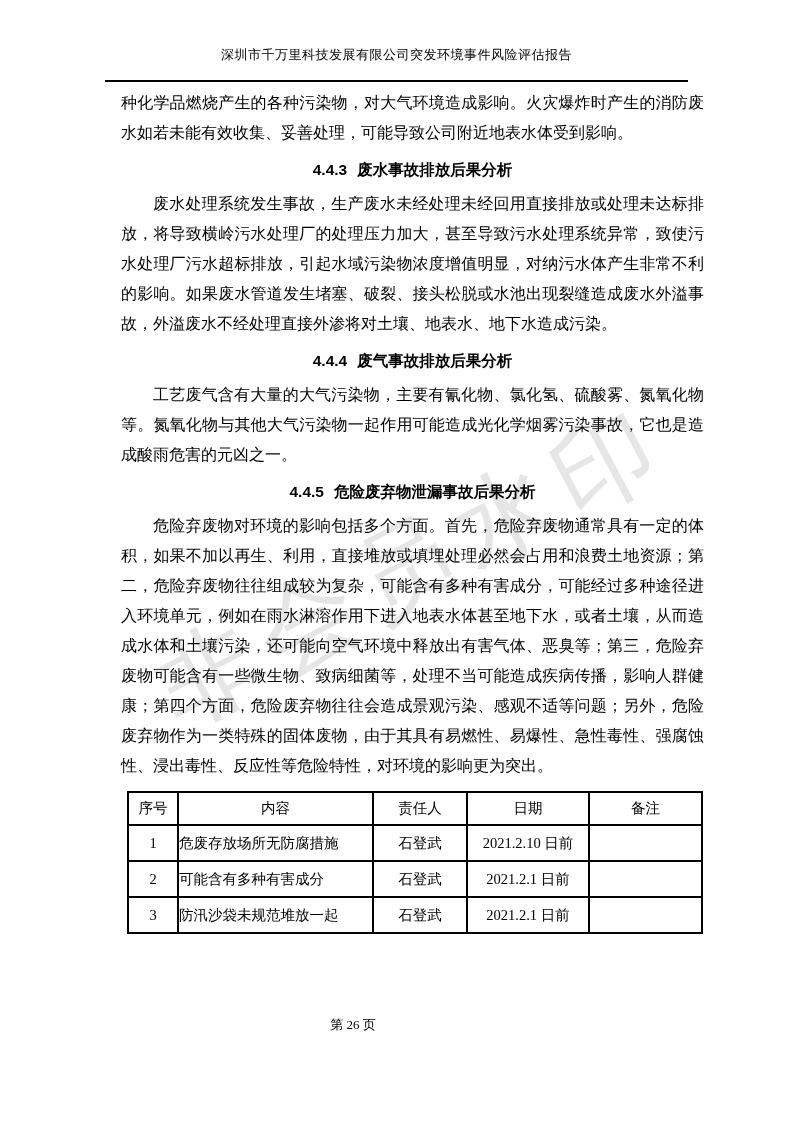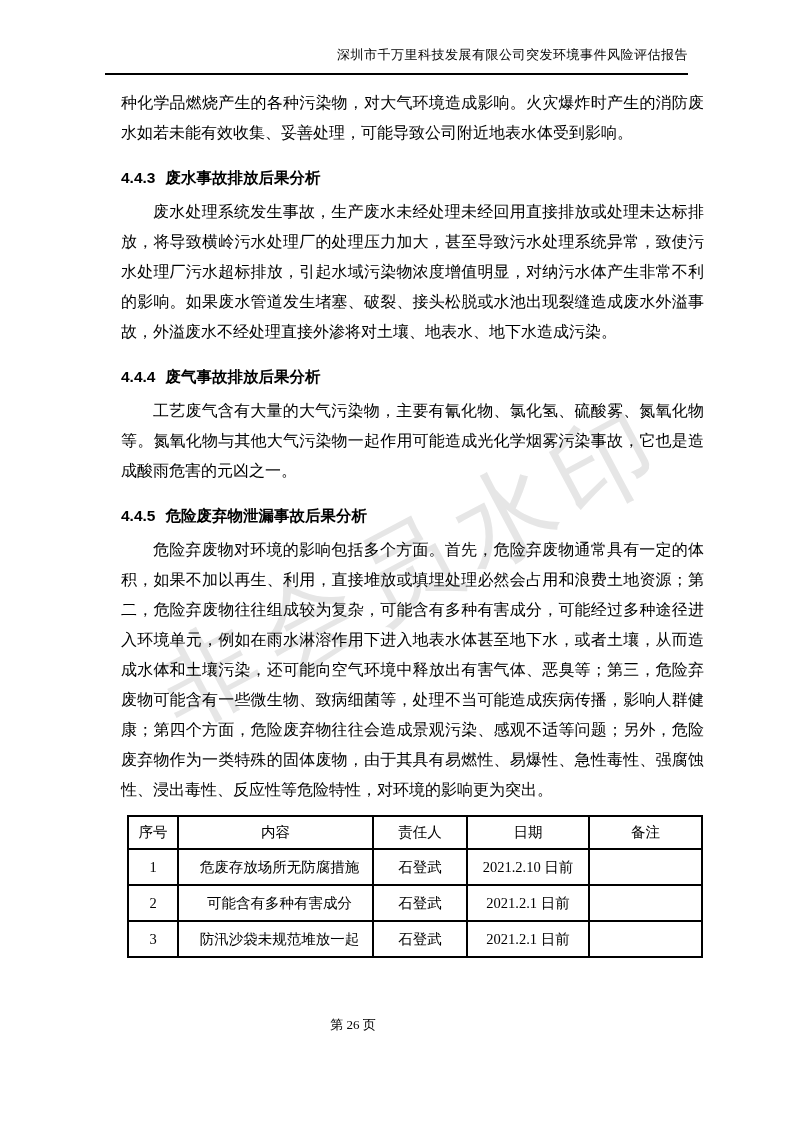--- a/index.html
+++ b/index.html
@@ -24,46 +24,47 @@
     white-space: nowrap;
     z-index: 0;
     font-family: "Liberation Sans", sans-serif;
     user-select: none;
   }
   .content-layer { position: relative; z-index: 1; }
   
   .doc-header {
     position: absolute;
     top: 46px; left: 105px; width: 583px;
-    text-align: right;
+    text-align: center;
     font-size: 13px;
     line-height: 18px;
     letter-spacing: 0.5px;
-    padding-bottom: 9px;
+    padding-bottom: 16px;
     border-bottom: 2px solid #000000;
   }
   
   .doc-body {
     position: absolute;
     top: 88px; left: 121px; width: 583px;
   }
   .doc-body p {
     margin: 0;
     font-size: 16px;
     line-height: 30px;
     text-align: justify;
     word-break: break-all;
   }
   .doc-body p.indent { text-indent: 2em; }
   .sec-heading {
-    margin: 16px 0 5px 0;
+    margin: 8px 0 5px 0;
     font-size: 15.5px;
     line-height: 28px;
     font-weight: bold;
     font-family: "Liberation Sans", sans-serif;
+    text-align: center;
   }
   .sec-heading .sec-num { margin-right: 10px; }
   .chapter-heading {
     margin: 18px 0 10px 0;
     font-size: 19.5px;
     line-height: 32px;
     font-weight: bold;
   }
   .chapter-heading .ch-num { margin-right: 12px; }
   
@@ -79,21 +80,21 @@
     font-weight: normal;
     font-size: 14.5px;
     text-align: center;
     vertical-align: middle;
     padding: 0;
     overflow: hidden;
     white-space: nowrap;
   }
   .plan-table th { height: 31px; }
   .plan-table td { height: 34px; }
-  .plan-table td.cell-content { text-align: center; padding-left: 8px; }
+  .plan-table td.cell-content { text-align: left; padding-left: 0; }
   
   .doc-footer {
     position: absolute;
     top: 1016px; left: 0; width: 706px;
     text-align: center;
     font-size: 13px;
   }
 </style>
 </head>
 <body>

